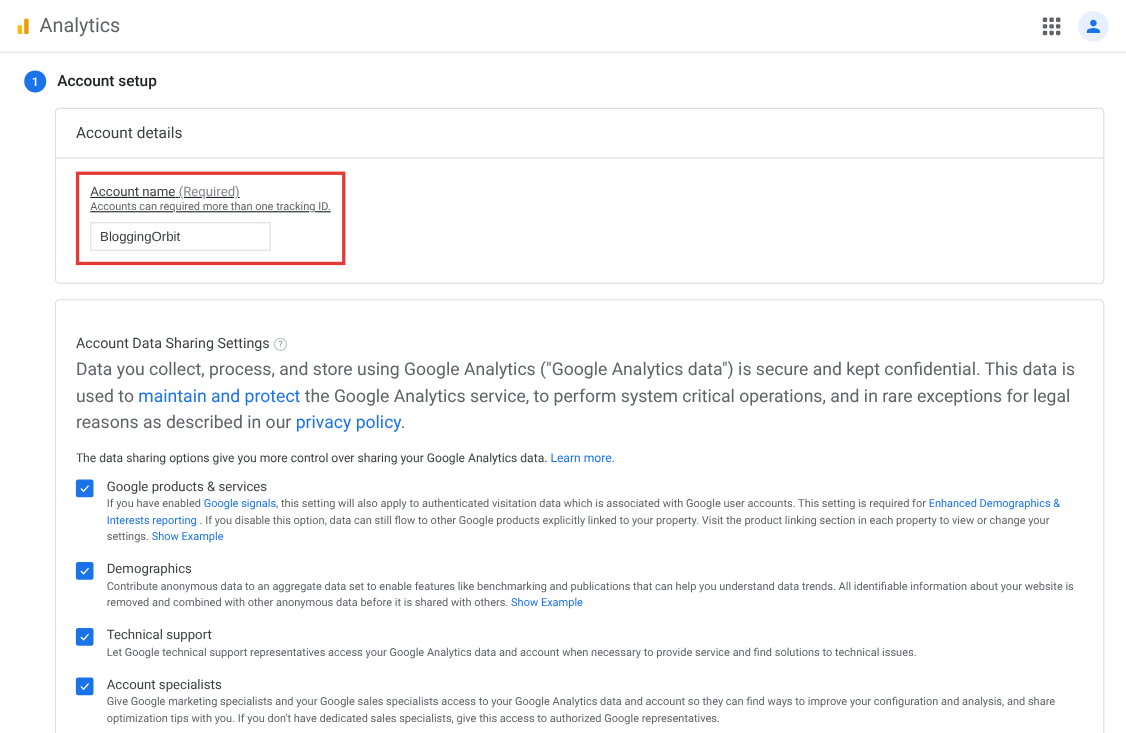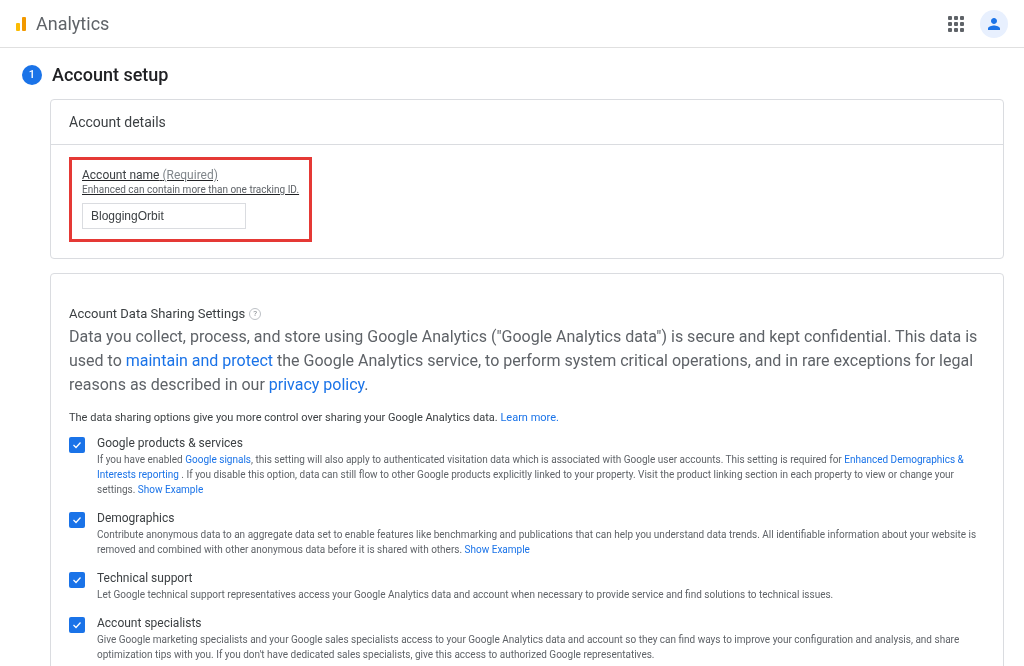--- a/index.html
+++ b/index.html
@@ -24,21 +24,21 @@
 .logo .bar2 { width: 4px; height: 14px; background: #f29900; border-radius: 1px; }
 .app-title { font-size: 18px; color: #5f6368; font-weight: 400; }
 .topbar-right { display: flex; align-items: center; gap: 16px; }
 .apps-icon { display: grid; grid-template-columns: repeat(3,4px); grid-template-rows: repeat(3,4px); gap: 2px; }
 .apps-icon span { width: 4px; height: 4px; background: #5f6368; border-radius: 1px; }
 .avatar { width: 28px; height: 28px; border-radius: 50%; background: #e8f0fe; display: flex; align-items: center; justify-content: center; }
 .avatar svg { width: 18px; height: 18px; fill: #1a73e8; }
 .content { padding: 16px 20px 30px 20px; }
 .step-header { display: flex; align-items: center; gap: 10px; margin-bottom: 14px; margin-left: 2px; }
 .step-badge { width: 20px; height: 20px; border-radius: 50%; background: #1a73e8; color: #fff; display: flex; align-items: center; justify-content: center; font-size: 11px; font-weight: 500; }
-.step-title { font-size: 18px; font-weight: 500; color: #202124; text-align: center; }
+.step-title { font-size: 14px; font-weight: 500; color: #202124; text-align: center; }
 .panel { border: 1px solid #dadce0; border-radius: 4px; margin-left: 30px; margin-bottom: 14px; }
 .panel-header { padding: 14px 18px; font-size: 14px; color: #3c4043; border-bottom: 1px solid #dadce0; }
 .panel-body { padding: 12px 18px 16px 18px; }
 .highlight-box { border: 3px solid #e53935; padding: 8px 10px 10px 10px; display: inline-block; min-width: 200px; text-decoration: underline; }
 .field-label { font-size: 12px; color: #3c4043; }
 .field-label .req { color: #80868b; }
 .field-help { font-size: 10px; color: #5f6368; margin-top: 2px; }
 .text-input { margin-top: 8px; border: 1px solid #dadce0; padding: 5px 8px; font-size: 12px; width: 164px; color: #3c4043; background: #fff; }
 .section-title { font-size: 13px; color: #3c4043; display: flex; align-items: center; gap: 4px; margin-top: 20px; }
 .help-icon { width: 12px; height: 12px; border: 1px solid #bdc1c6; border-radius: 50%; color: #80868b; font-size: 8px; display: inline-flex; align-items: center; justify-content: center; }
@@ -94,21 +94,21 @@
   </div>
 
   <div class="panel">
     <div class="panel-header">Account details</div>
     <div class="panel-body">
       <div class="highlight-box">
         <div class="field-label">
           <span>Account name</span>
           <span class="req">(Required)</span>
         </div>
-        <div class="field-help">Enhanced can contain more than one tracking ID.</div>
+        <div class="field-help">Accounts can required more than one tracking ID.</div>
         <input type="text" class="text-input" value="BloggingOrbit" style="">
       </div>
     </div>
   </div>
 
   <div class="panel">
     <div class="panel-body">
       <div class="section-title">
         <span>Account Data Sharing Settings</span>
         <span class="help-icon">?</span>

